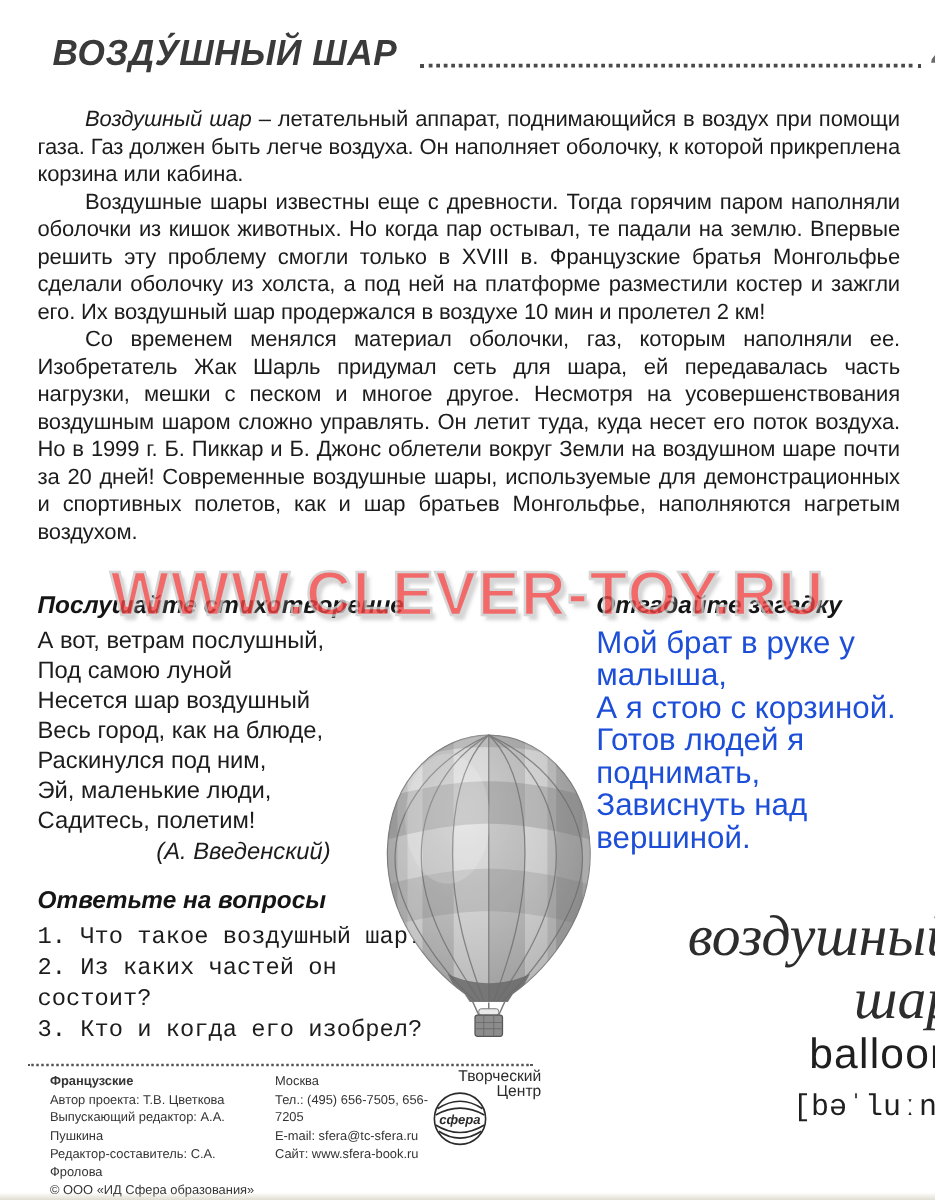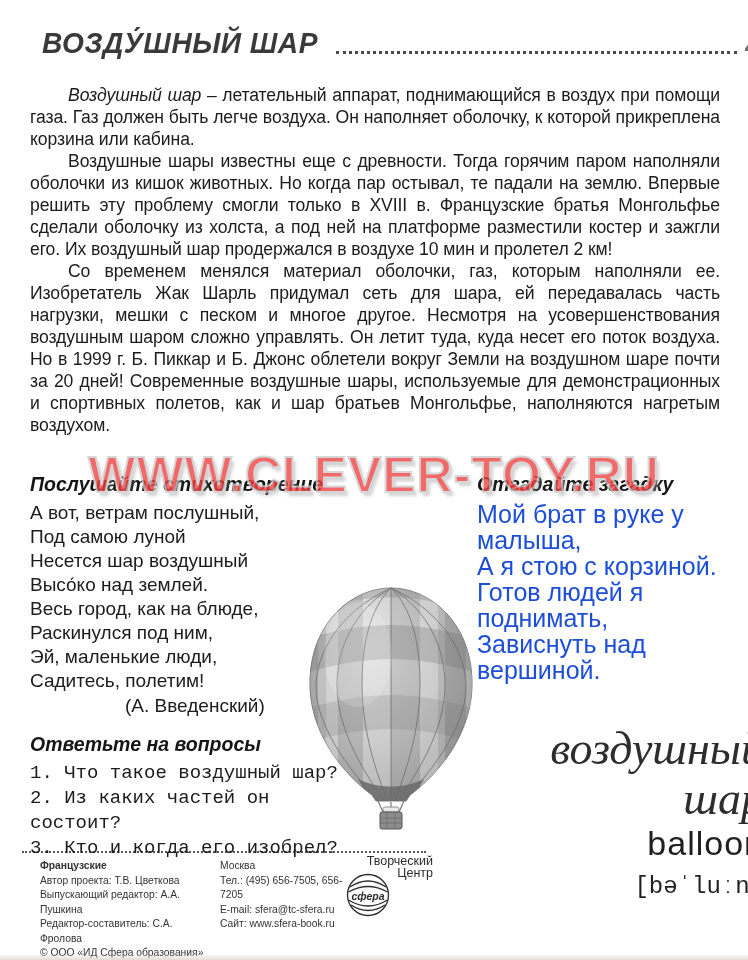--- a/index.html
+++ b/index.html
@@ -25,21 +25,21 @@
              text-shadow:3px 4px 3px rgba(150,150,150,.5);
              opacity:.8;pointer-events:none;z-index:4;white-space:nowrap;}
 
   
   .col-left{position:absolute;left:30px;top:472px;width:322px;z-index:1;}
   .col-right{position:absolute;left:477px;top:472px;width:250px;z-index:1;}
   .section-heading{font-size:19.5px;font-weight:bold;font-style:italic;color:#151515;
                    margin:0 0 5px 0;line-height:24px;}
   .verse-line{font-size:19px;line-height:24px;color:#1c1c1c;}
   .riddle-line{font-size:25px;line-height:26px;color:#1d4ed8;}
-  .verse-author{font-size:19px;line-height:26px;padding-left:95px;color:#1c1c1c;}
+  .verse-author{font-size:19px;line-height:26px;font-style:italic;padding-left:95px;color:#1c1c1c;}
   .riddle-answer{font-size:19px;line-height:28px;font-style:italic;text-align:right;padding-right:6px;color:#1c1c1c;}
   .questions{margin-top:13px;}
   .question-line{font-size:19px;line-height:25px;color:#1c1c1c;font-family:Liberation Mono, monospace;}
 
   
   .balloon-wrap{position:absolute;left:298px;top:583px;width:186px;height:252px;z-index:2;}
 
   
   .vocab{position:absolute;right:26px;top:722px;text-align:right;z-index:3;}
   .vocab-ru1{font-family:"Liberation Serif",serif;font-style:italic;font-size:46px;line-height:54px;color:#2d2d2d;}
@@ -75,21 +75,20 @@
     <p>Со временем менялся материал оболочки, газ, которым наполняли ее. Изобретатель Жак Шарль придумал сеть для шара, ей передавалась часть нагрузки, мешки с песком и многое другое. Несмотря на усовершенствования воздушным шаром сложно управлять. Он летит туда, куда несет его поток воздуха. Но в 1999 г. Б. Пиккар и Б. Джонс облетели вокруг Земли на воздушном шаре почти за 20 дней! Современные воздушные шары, используемые для демонстрационных и спортивных полетов, как и шар братьев Монгольфье, наполняются нагретым воздухом.</p>
   </div>
 
   <div class="watermark">WWW.CLEVER-TOY.RU</div>
 
   <div class="col-left">
     <div class="section-heading">Послушайте стихотворение</div>
     <div class="verse-line">А вот, ветрам послушный,</div>
     <div class="verse-line">Под самою луной</div>
     <div class="verse-line">Несется шар воздушный</div>
-    <div class="verse-line">Высо́ко над землей.</div>
     <div class="verse-line">Весь город, как на блюде,</div>
     <div class="verse-line">Раскинулся под ним,</div>
     <div class="verse-line">Эй, маленькие люди,</div>
     <div class="verse-line">Садитесь, полетим!</div>
     <div class="verse-author">(А. Введенский)</div>
 
     <div class="questions">
       <div class="section-heading">Ответьте на вопросы</div>
       <div class="question-line">1. Что такое воздушный шар?</div>
       <div class="question-line">2. Из каких частей он состоит?</div>

